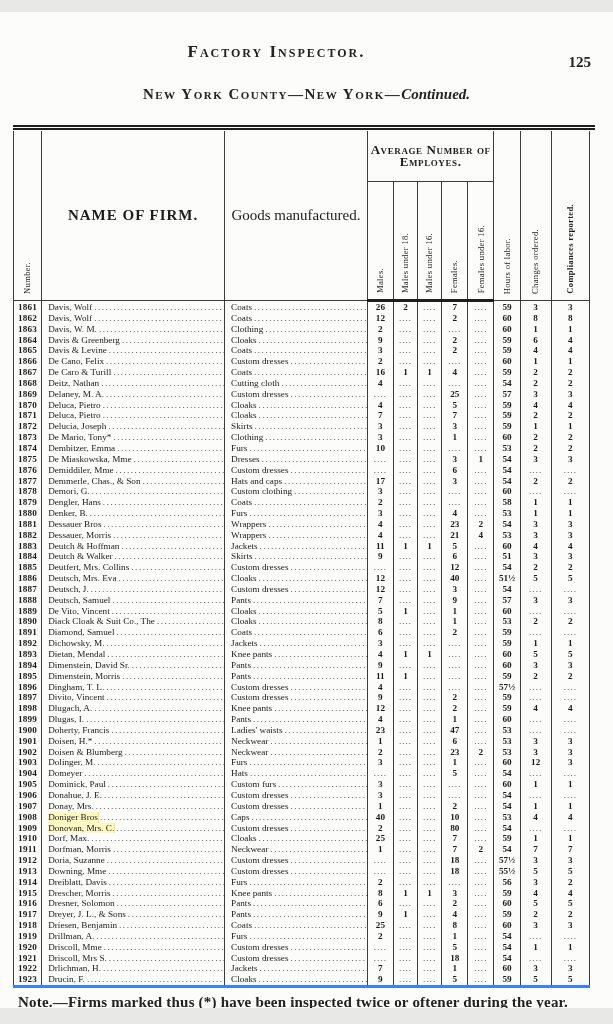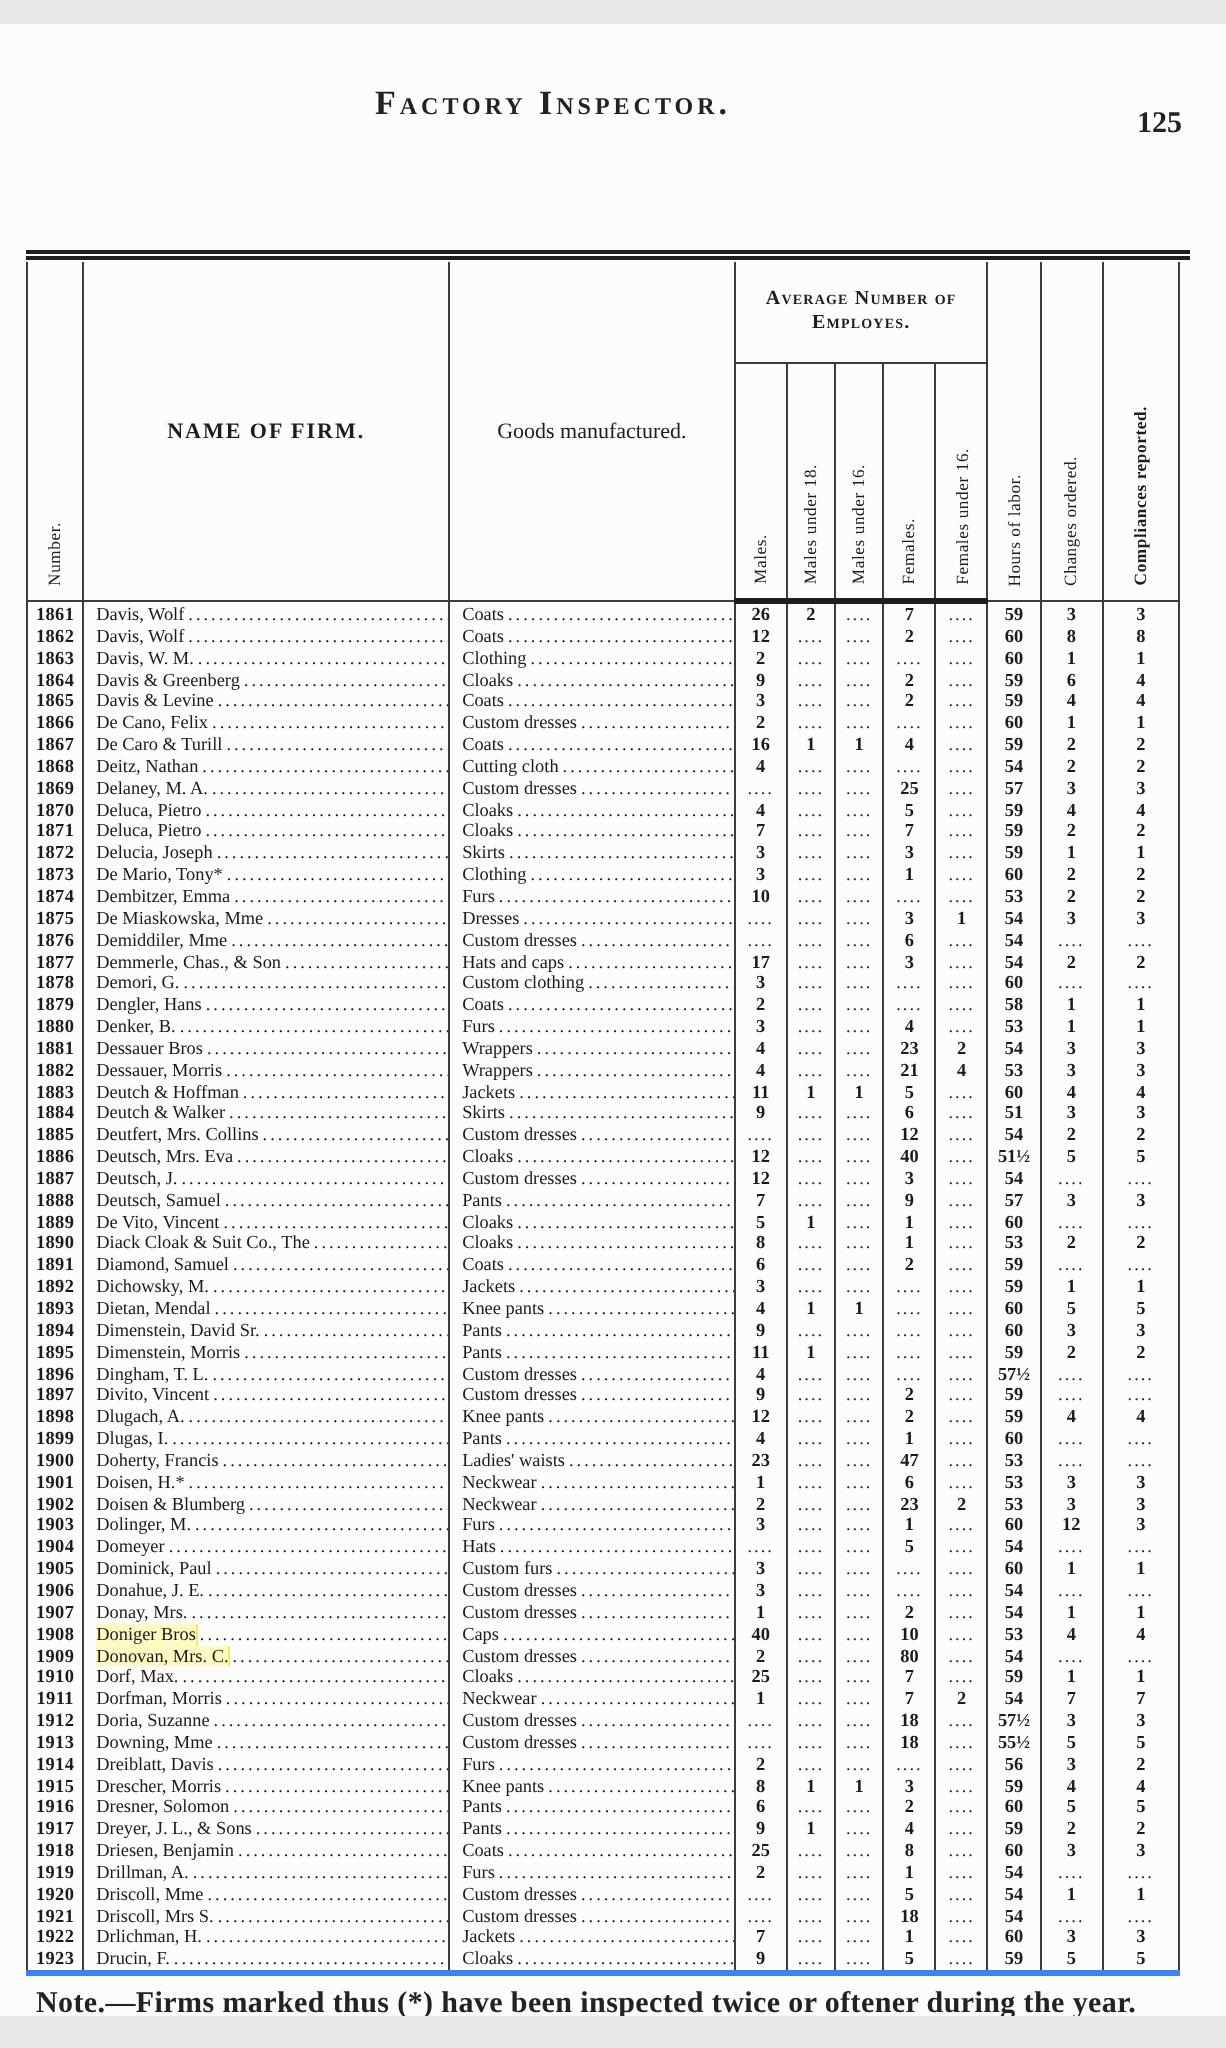--- a/index.html
+++ b/index.html
@@ -21,22 +21,22 @@
   col.c-number{width:28px;} col.c-firm{width:182px;} col.c-goods{width:142px;}
   col.c-m{width:26px;} col.c-m18{width:24px;} col.c-m16{width:24px;}
   col.c-f{width:26px;} col.c-f16{width:26px;} col.c-h{width:26px;}
   col.c-chg{width:31px;} col.c-comp{width:38px;}
 
   th,td{border-left:1px solid #3c3c3c;border-right:1px solid #3c3c3c;padding:0;}
   thead th{border-bottom:1px solid #3c3c3c;vertical-align:bottom;font-weight:normal;background:#fcfcfa;}
   thead tr.h-top th{height:46px;}
   thead tr.h-sub th{height:117px;}
   thead th.grp{vertical-align:middle;text-align:center;font-variant:small-caps;font-weight:bold;
-               font-size:10px;letter-spacing:.6px;line-height:12px;padding:2px 0;}
-  thead th.h-firm,thead th.h-goods{vertical-align:middle;text-align:center;font-size:11px;}
+               font-size:13px;letter-spacing:.6px;line-height:12px;padding:2px 0;}
+  thead th.h-firm,thead th.h-goods{vertical-align:middle;text-align:center;font-size:15px;}
   thead th.h-firm{font-weight:bold;letter-spacing:1px;}
   thead .vert{display:inline-block;writing-mode:vertical-rl;transform:rotate(180deg);
               font-size:8.6px;letter-spacing:.3px;white-space:nowrap;padding:2px 0 6px 0;line-height:1;}
   thead th.bold .vert{font-weight:bold;}
   tr.rule th{border-bottom:3px solid #1e1e1e;}
 
   tbody td{font-size:9.2px;line-height:10.84px;height:10.84px;white-space:nowrap;overflow:hidden;
            color:#1b1b1b;}
   tbody tr:last-child td{border-bottom:3px solid #3b82f6;}
   td.c-numcol{text-align:center;font-weight:bold;letter-spacing:.2px;}
@@ -56,20 +56,23 @@
 </head>
 <body>
 
 <div class="page">
 
   <div class="page-head">
     <div class="doc-title">Factory Inspector.</div>
     <div class="page-no">125</div>
   </div>
 
+  <div class="subtitle">
+    <span class="sc">New York County—New York—</span><span class="cont">Continued.</span>
+  </div>
 
   <div class="table-wrap">
     <table>
       <colgroup>
         <col class="c-number">
           <col class="c-firm">
           <col class="c-goods">
         <col class="c-m">
           <col class="c-m18">
           <col class="c-m16">

